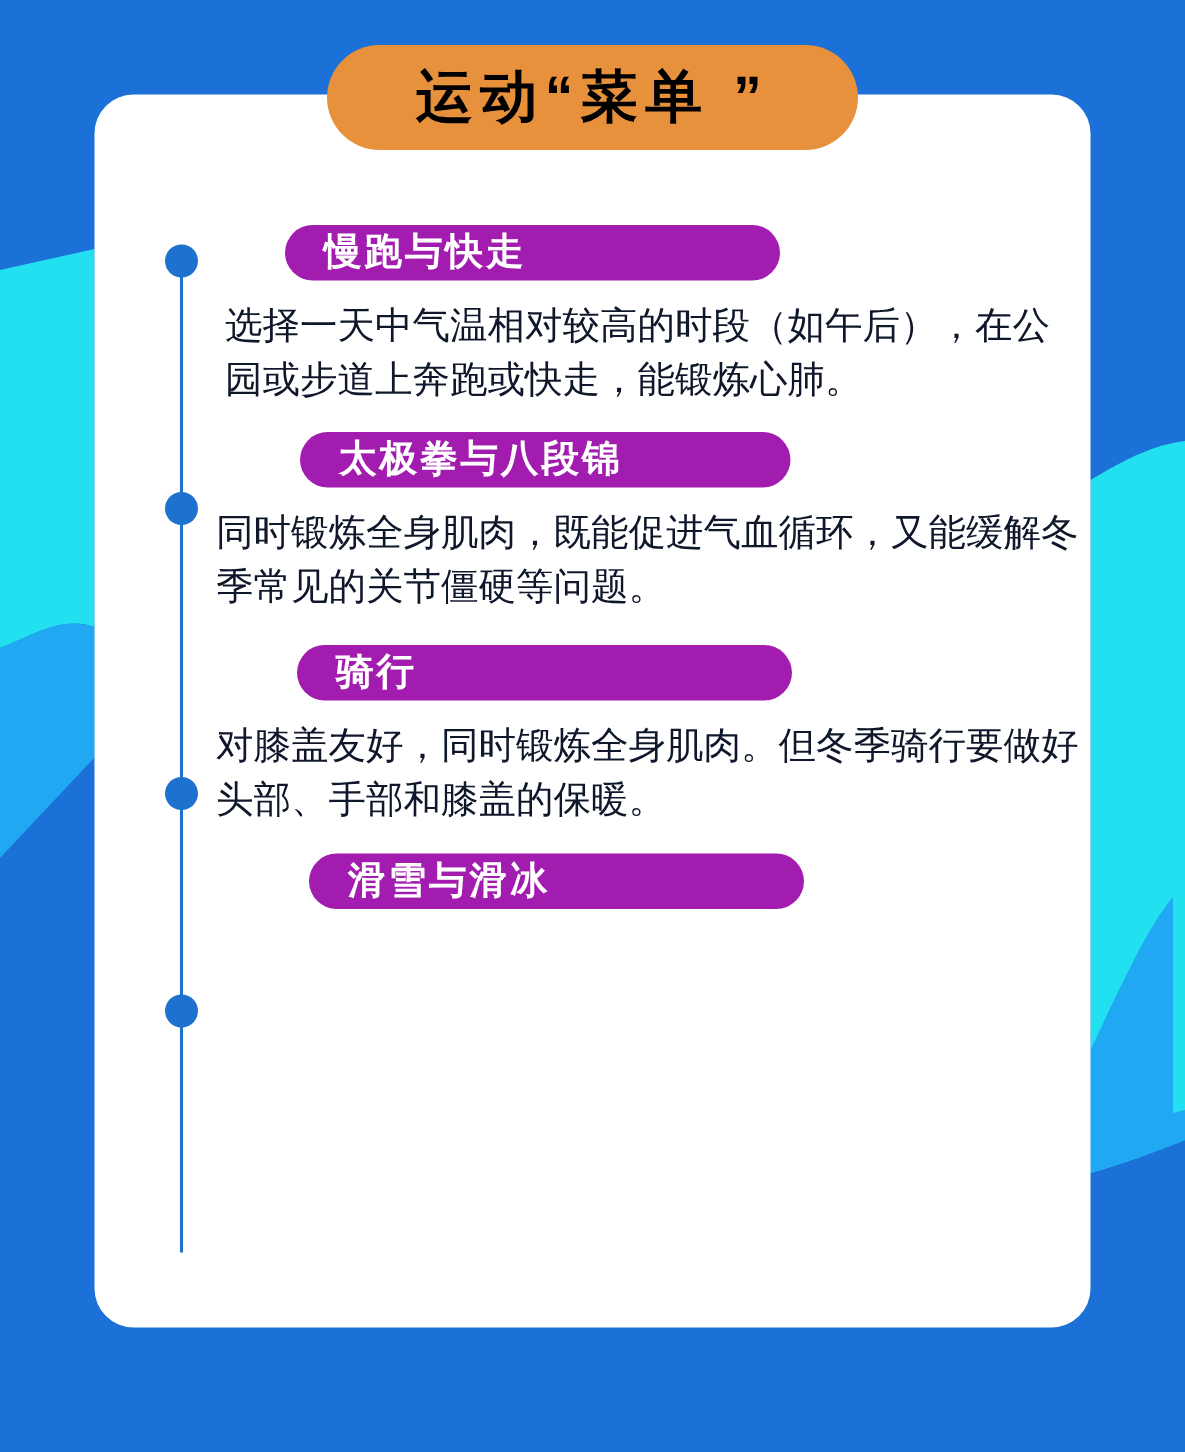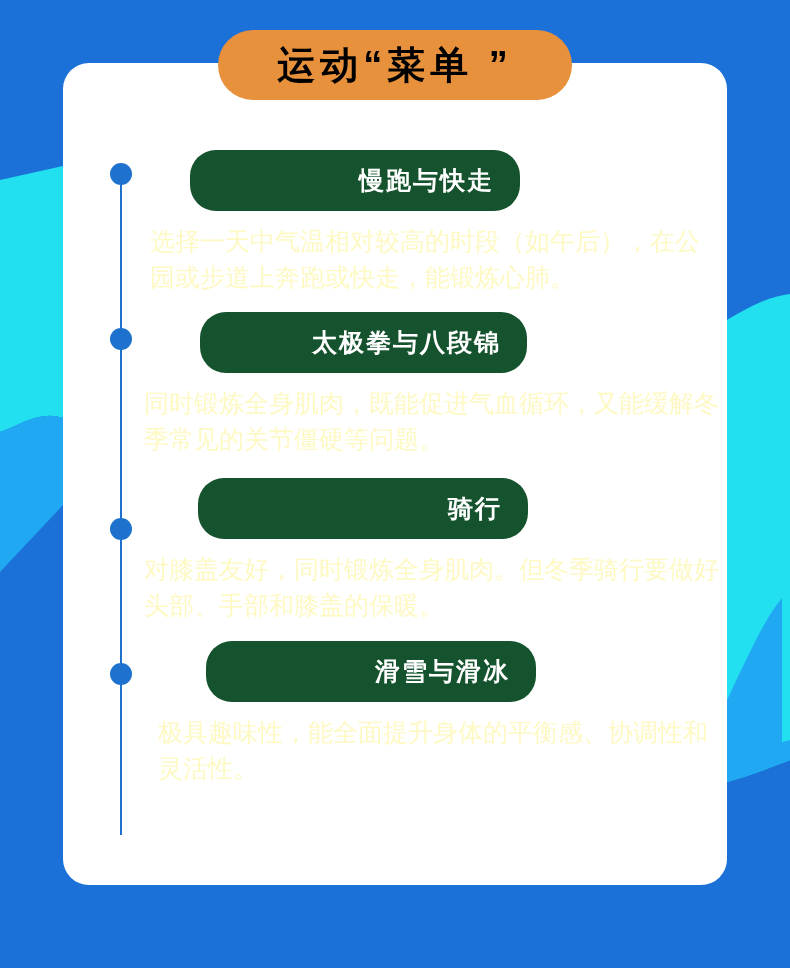--- a/index.html
+++ b/index.html
@@ -95,39 +95,39 @@
     position: absolute;
     left: 140px;
     top: 150px;
     width: 580px;
     z-index: 9;
   }
   .item {
     position: relative;
   }
   .pill {
-    background: #14532d;
+    background: #a21caf;
     border-radius: 26px;
-    height: 61px;
+    height: 37px;
     display: inline-flex;
     align-items: center;
-    justify-content: flex-end;
+    justify-content: flex-start;
     padding: 0 26px;
     box-sizing: border-box;
   }
   .pill-label {
     color: #ffffff;
     font-size: 25px;
     font-weight: bold;
     letter-spacing: 2px;
     line-height: 1;
     white-space: pre;
   }
   .body-text {
-    color: #fef9c3;
+    color: #0f172a;
     font-size: 25px;
     line-height: 1.42;
     margin-top: 13px;
     letter-spacing: 0px;
   }
 
   
   .item-1 .pill { margin-left: 50px; min-width: 330px; }
   .item-1 .body-text { margin-left: 10px; }
 
@@ -195,18 +195,17 @@
       <div class="pill">
         <span class="pill-label">骑行</span>
       </div>
       <div class="body-text">对膝盖友好，同时锻炼全身肌肉。但冬季骑行要做好头部、手部和膝盖的保暖。</div>
     </div>
 
     <div class="item item-4">
       <div class="pill">
         <span class="pill-label">滑雪与滑冰</span>
       </div>
-      <div class="body-text">极具趣味性，能全面提升身体的平衡感、协调性和灵活性。</div>
     </div>
 
   </div>
 
 </div>
 
 </body></html>

